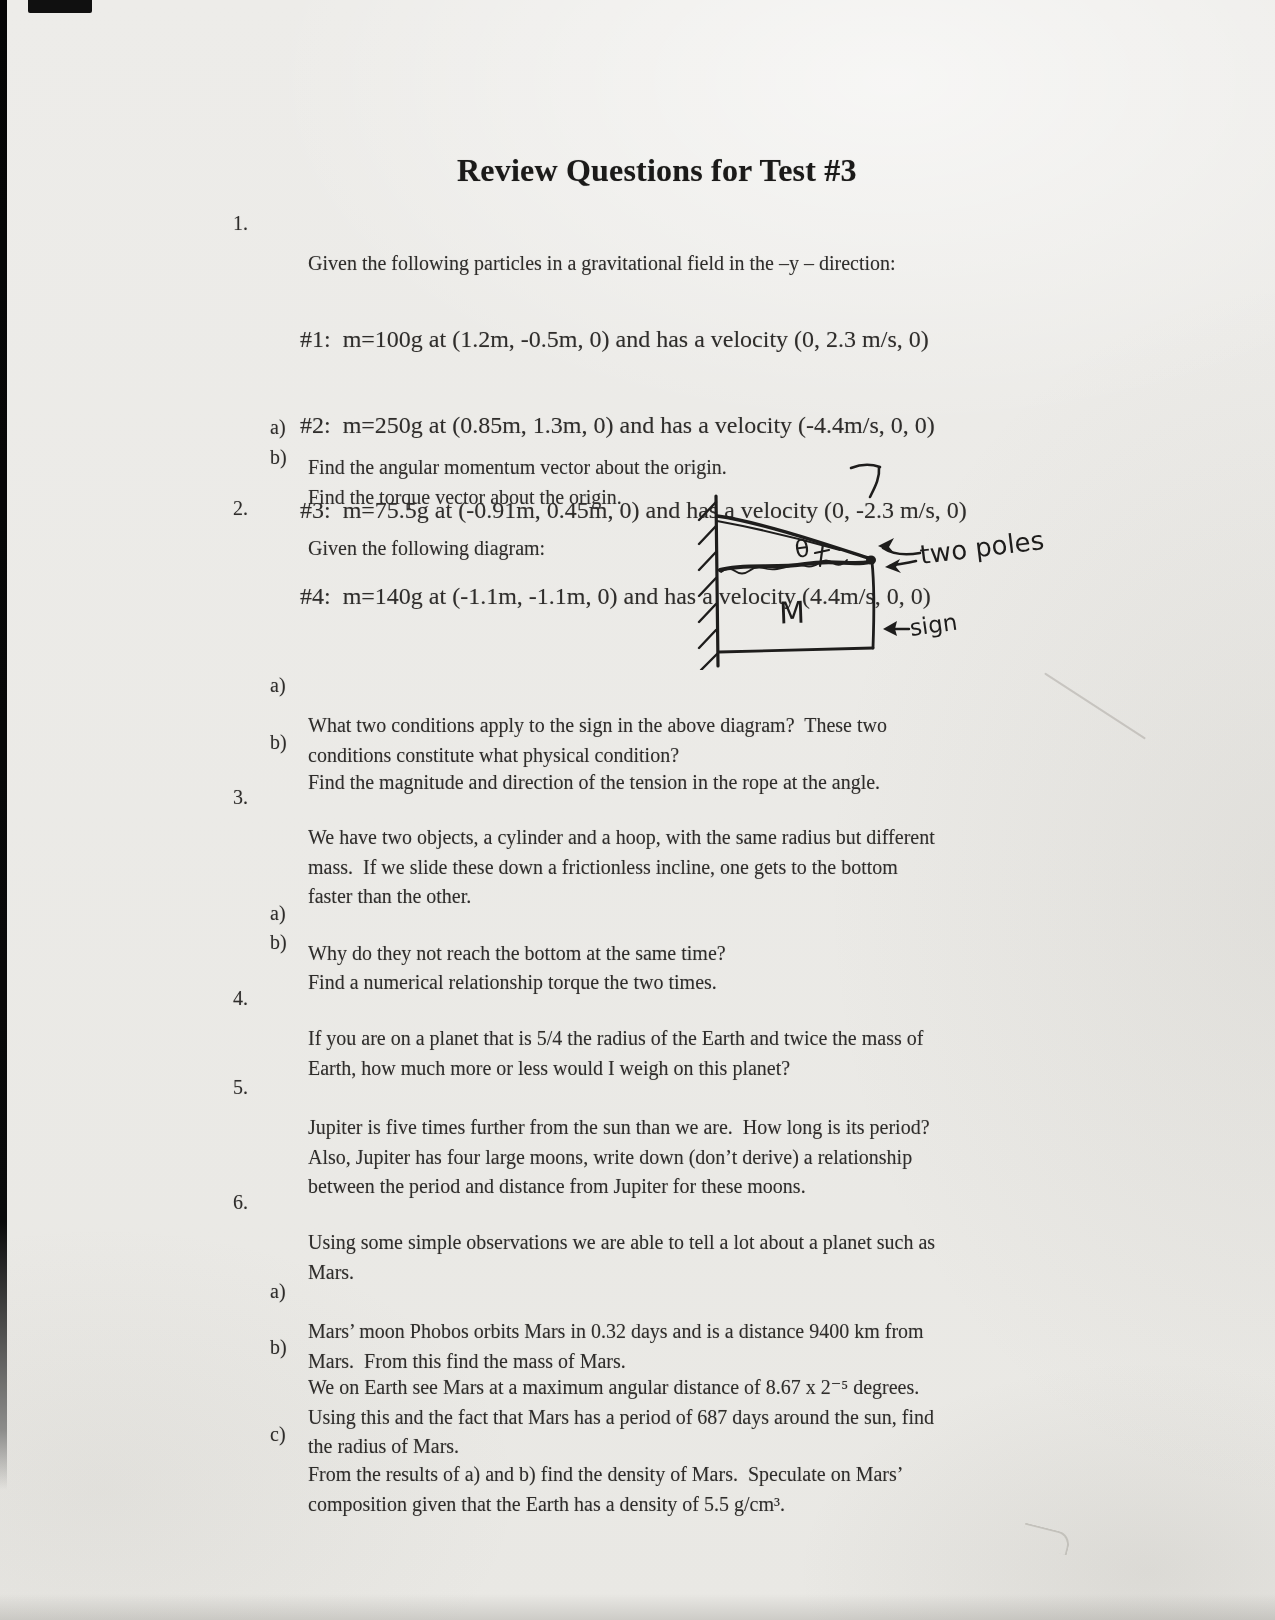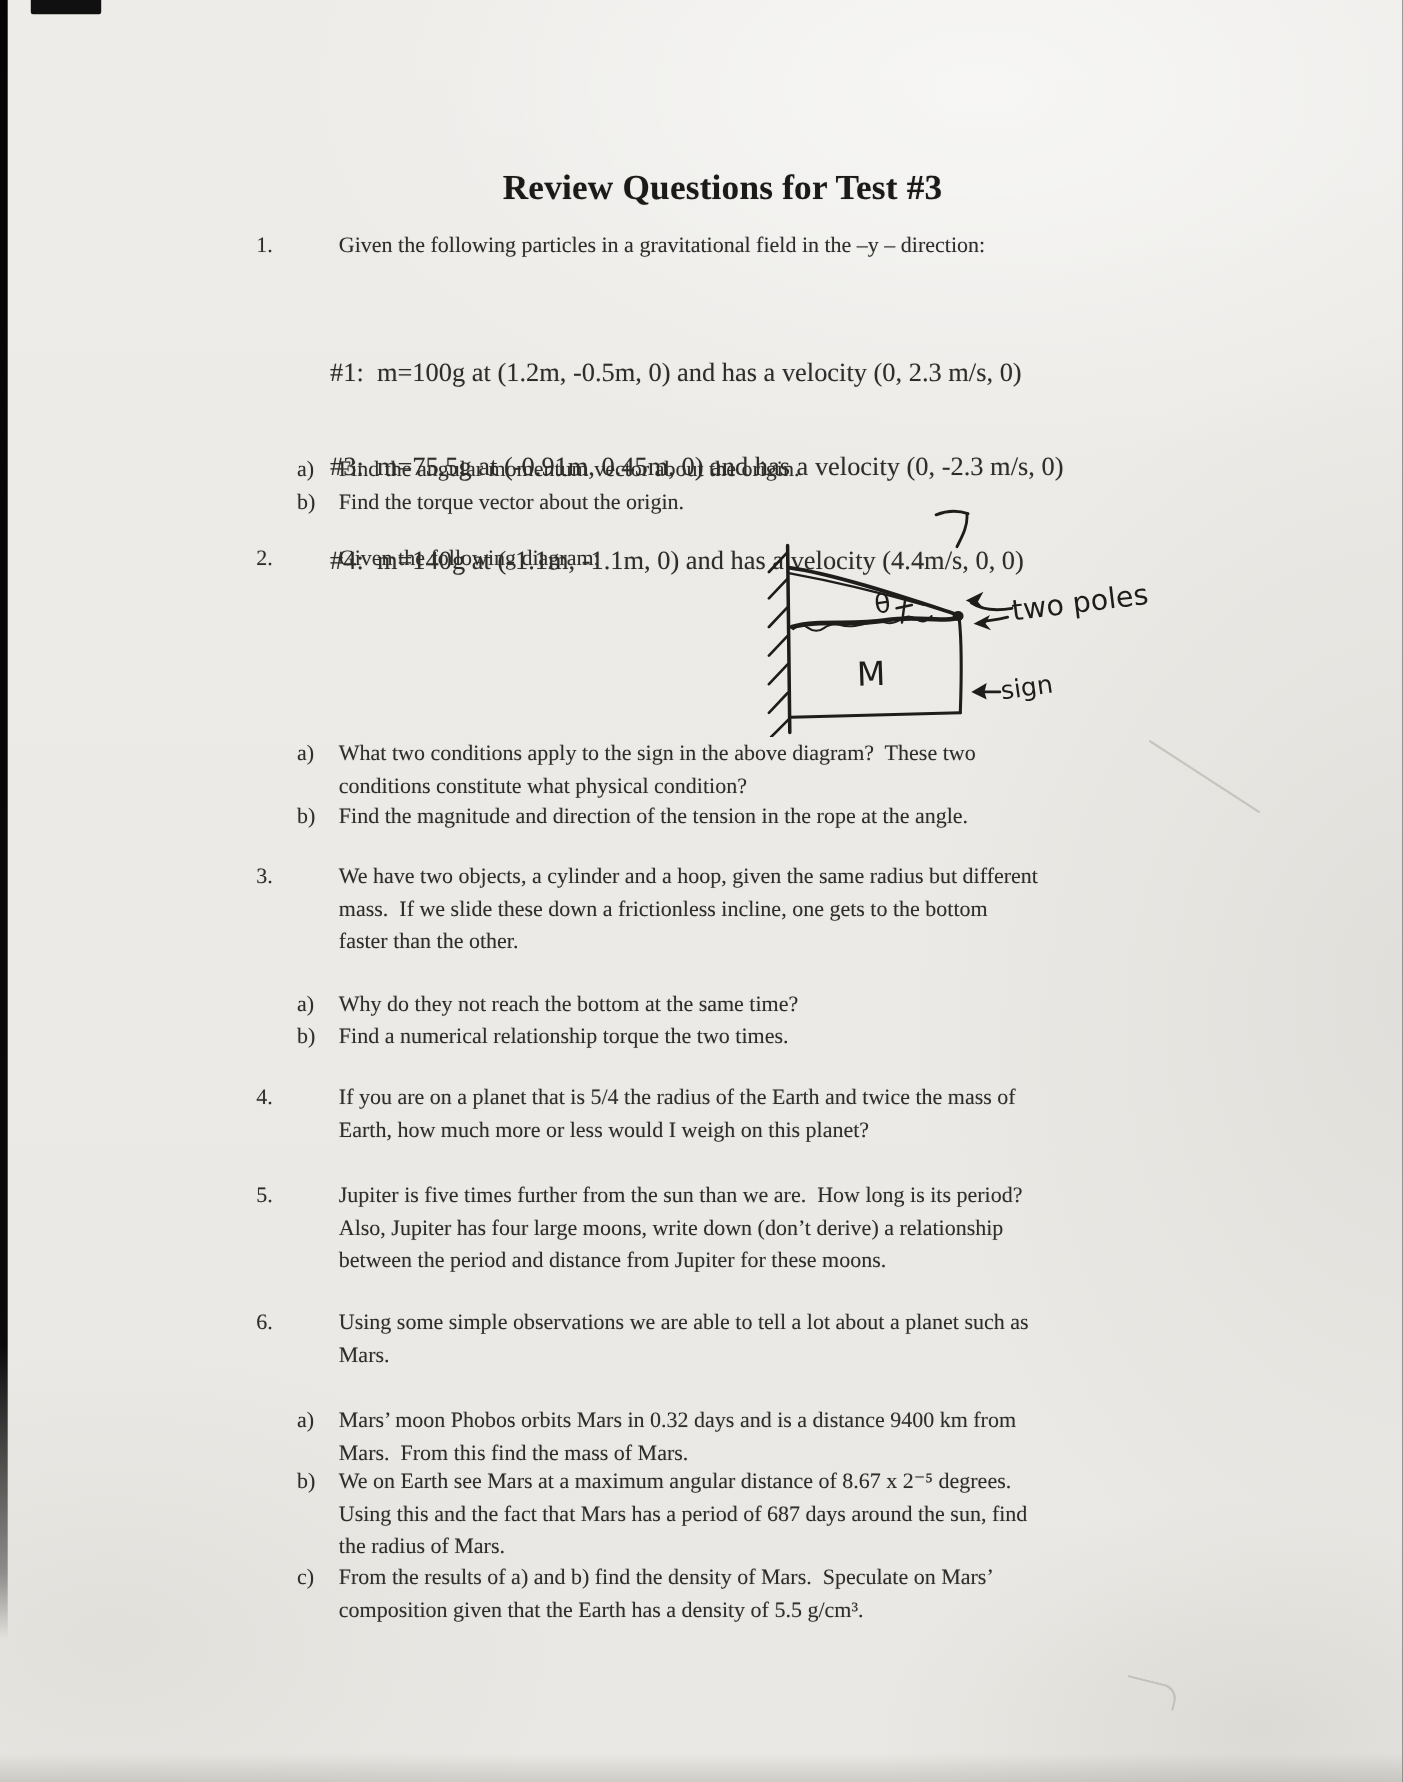--- a/index.html
+++ b/index.html
@@ -22,21 +22,21 @@
     text-shadow:0 0 1px rgba(40,40,40,0.35);
   }
   .qrow,.prow{
     position:absolute;display:flex;font-size:20px;line-height:29.5px;
     text-shadow:0 0 1px rgba(50,50,50,0.28);
   }
   .qrow{left:233px;}
   .qnum{width:75px;flex:none;}
   .prow{left:270px;}
   .plabel{width:38px;flex:none;}
-  .qtext,.ptext{white-space:pre-wrap;width:790px;}
+  .qtext,.ptext{white-space:pre-wrap;width:790px;margin-top:40px;}
   .ptext{width:765px;}
   .plist{
     position:absolute;left:300px;top:268px;font-size:24px;line-height:28.5px;
     white-space:pre;text-shadow:0 0 1px rgba(50,50,50,0.28);
   }
   .diagram{position:absolute;left:645px;top:460px;width:420px;height:210px;}
   .ink{stroke:#1e1d1c;fill:none;stroke-linecap:round;stroke-linejoin:round;}
   .ink-fill{fill:#1e1d1c;stroke:none;}
   .hand{fill:#1e1d1c;font-family:"DejaVu Sans",sans-serif;}
   .edge-left{
@@ -73,20 +73,21 @@
   <div class="crease-bottom"></div>
 
   <h1 class="title">Review Questions for Test #3</h1>
 
   <div class="qrow" style="top:209px">
     <span class="qnum">1.</span>
     <span class="qtext">Given the following particles in a gravitational field in the –y – direction:</span>
   </div>
   <div class="plist">
     <div>#1:  m=100g at (1.2m, -0.5m, 0) and has a velocity (0, 2.3 m/s, 0)</div>
+    <div>#2:  m=250g at (0.85m, 1.3m, 0) and has a velocity (-4.4m/s, 0, 0)</div>
     <div>#3:  m=75.5g at (-0.91m, 0.45m, 0) and has a velocity (0, -2.3 m/s, 0)</div>
     <div>#4:  m=140g at (-1.1m, -1.1m, 0) and has a velocity (4.4m/s, 0, 0)</div>
   </div>
   <div class="prow" style="top:413px">
     <span class="plabel">a)</span>
     <span class="ptext">Find the angular momentum vector about the origin.</span>
   </div>
   <div class="prow" style="top:443px">
     <span class="plabel">b)</span>
     <span class="ptext">Find the torque vector about the origin.</span>
@@ -136,21 +137,21 @@
     <span class="ptext">What two conditions apply to the sign in the above diagram?  These two
 conditions constitute what physical condition?</span>
   </div>
   <div class="prow" style="top:728px">
     <span class="plabel">b)</span>
     <span class="ptext">Find the magnitude and direction of the tension in the rope at the angle.</span>
   </div>
 
   <div class="qrow" style="top:783px">
     <span class="qnum">3.</span>
-    <span class="qtext">We have two objects, a cylinder and a hoop, given the same radius but different
+    <span class="qtext">We have two objects, a cylinder and a hoop, with the same radius but different
 mass.  If we slide these down a frictionless incline, one gets to the bottom
 faster than the other.</span>
   </div>
   <div class="prow" style="top:899px">
     <span class="plabel">a)</span>
     <span class="ptext">Why do they not reach the bottom at the same time?</span>
   </div>
   <div class="prow" style="top:928px">
     <span class="plabel">b)</span>
     <span class="ptext">Find a numerical relationship torque the two times.</span>

